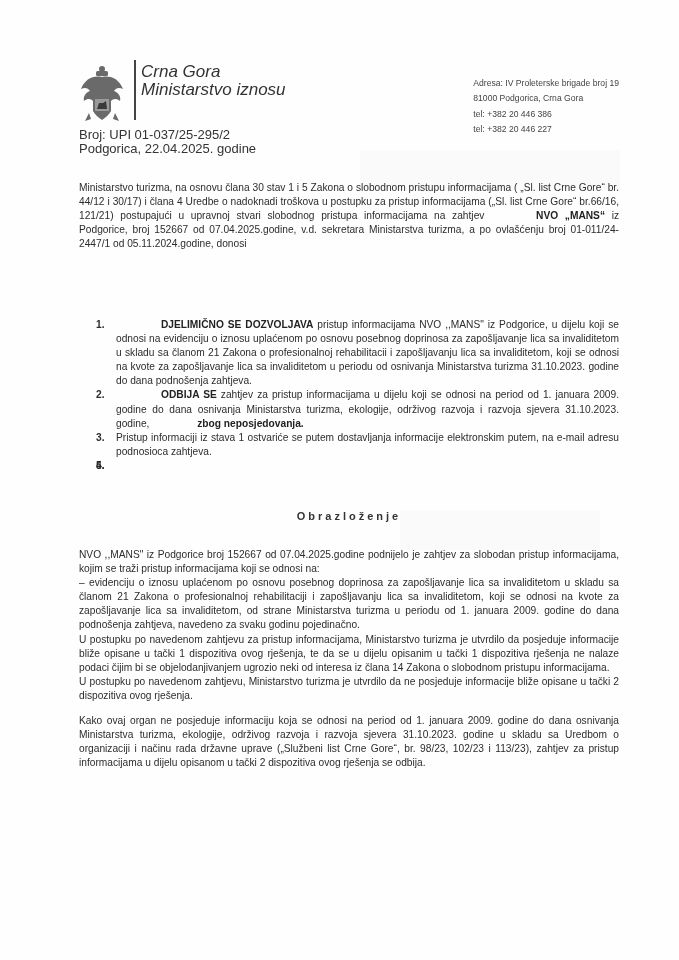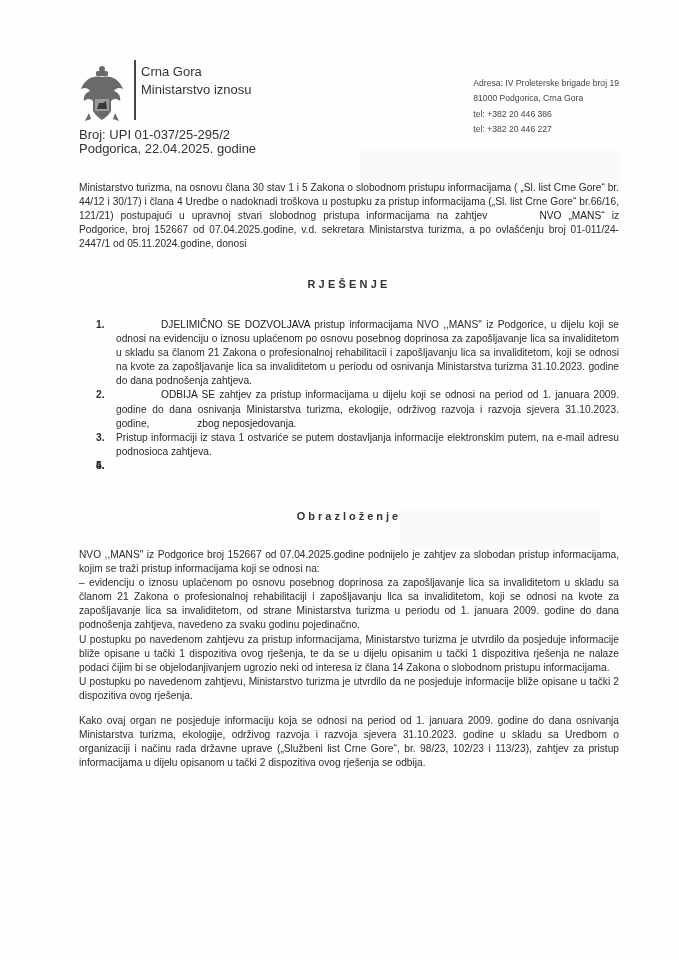--- a/index.html
+++ b/index.html
@@ -3,35 +3,35 @@
 <meta charset="utf-8">
 <style>
   html, body { margin: 0; padding: 0; }
   body {
     width: 679px; height: 960px; background: #ffffff; position: relative; overflow: hidden;
     font-family: "Liberation Sans", sans-serif; color: #2a2a2a;
   }
   .page { position: absolute; inset: 0; background: #fefefe; }
   .crest { position: absolute; left: 79px; top: 63px; width: 46px; height: 62px; }
   .vbar { position: absolute; left: 134px; top: 60px; width: 1.5px; height: 60px; background: #444; }
-  .org { position: absolute; left: 141px; top: 63px; font-size: 13px; line-height: 18px; color: #333; }
+  .org { position: absolute; left: 141px; top: 63px; font-size: 17px; line-height: 18px; color: #333; font-style: italic; }
   .addr { position: absolute; right: 60px; top: 76px; text-align: left; font-size: 8.6px; line-height: 15.3px; color: #444; }
   .ref { position: absolute; left: 79px; top: 128px; font-size: 13px; line-height: 14px; color: #333; }
   .body-text {
     position: absolute; left: 79px; width: 540px; font-size: 10.2px; line-height: 14.1px;
     text-align: justify; color: #2c2c2c;
   }
   .heading {
     position: absolute; left: 79px; width: 540px; text-align: center; font-weight: bold;
     font-size: 11px; letter-spacing: 3.2px; color: #333;
   }
   ol.disp { position: absolute; left: 92px; width: 527px; margin: 0; padding: 0; list-style: none; font-size: 10.2px; line-height: 14.1px; text-align: justify; color: #2c2c2c; }
   ol.disp li { position: relative; padding-left: 24px; }
   ol.disp li .num { position: absolute; left: 4px; top: 0; font-weight: bold; }
-  b { font-weight: normal; color: #222; padding-left: 45px; }
+  b { font-weight: bold; color: #222; padding-left: 45px; }
   .bleed { position: absolute; background: rgba(0,0,0,0.015); }
 </style>
 </head>
 <body>
 
 <div class="page">
 
   <div class="bleed" style="left:360px;top:150px;width:260px;height:40px;"></div>
   <div class="bleed" style="left:400px;top:510px;width:200px;height:40px;"></div>
 
@@ -62,21 +62,20 @@
 
   <div class="ref">
     <div>Broj: UPI 01-037/25-295/2</div>
     <div>Podgorica, 22.04.2025. godine</div>
   </div>
 
   <div class="body-text" style="top:181px;">
     <span>Ministarstvo turizma, na osnovu člana 30 stav 1 i 5 Zakona o slobodnom pristupu informacijama ( „Sl. list Crne Gore“ br. 44/12 i 30/17) i člana 4 Uredbe o nadoknadi troškova u postupku za pristup informacijama („Sl. list Crne Gore“ br.66/16, 121/21) postupajući u upravnoj stvari slobodnog pristupa informacijama na zahtjev </span><b>NVO „MANS“</b><span> iz Podgorice, broj 152667 od 07.04.2025.godine, v.d. sekretara Ministarstva turizma, a po ovlašćenju broj 01-011/24-2447/1 od 05.11.2024.godine, donosi</span>
   </div>
 
-  <div class="heading" style="top:278px;">RJEŠENJE</div>
 
   <ol class="disp" style="top:318px;">
     <li>
       <span class="num">1.</span><b>DJELIMIČNO SE DOZVOLJAVA</b><span> pristup informacijama NVO ,,MANS" iz Podgorice, u dijelu koji se odnosi na evidenciju o iznosu uplaćenom po osnovu posebnog doprinosa za zapošljavanje lica sa invaliditetom u skladu sa članom 21 Zakona o profesionalnoj rehabilitacii i zapošljavanju lica sa invaliditetom, koji se odnosi na kvote za zapošljavanje lica sa invaliditetom u periodu od osnivanja Ministarstva turizma  31.10.2023. godine do dana podnošenja zahtjeva.</span>
     </li>
     <li>
       <span class="num">2.</span><b>ODBIJA SE</b><span> zahtjev za pristup informacijama u dijelu koji se odnosi na period od 1. januara 2009. godine do dana osnivanja Ministarstva turizma, ekologije, održivog razvoja i razvoja sjevera 31.10.2023. godine, </span><b>zbog neposjedovanja.</b>
     </li>
     <li>
       <span class="num">3.</span><span>Pristup informaciji iz stava 1 ostvariće se putem dostavljanja informacije elektronskim putem, na e-mail adresu podnosioca zahtjeva.</span>

